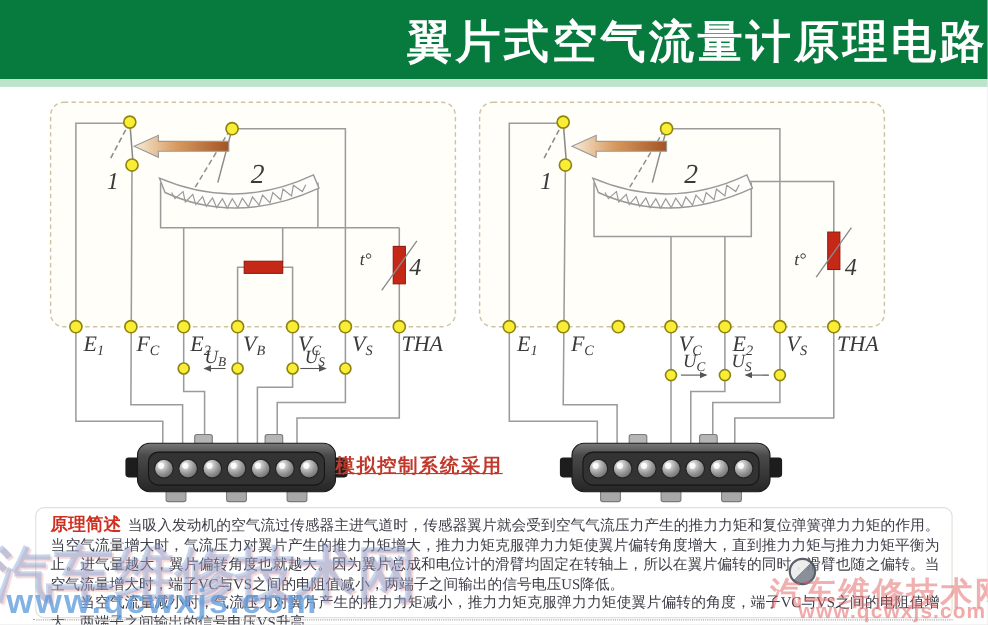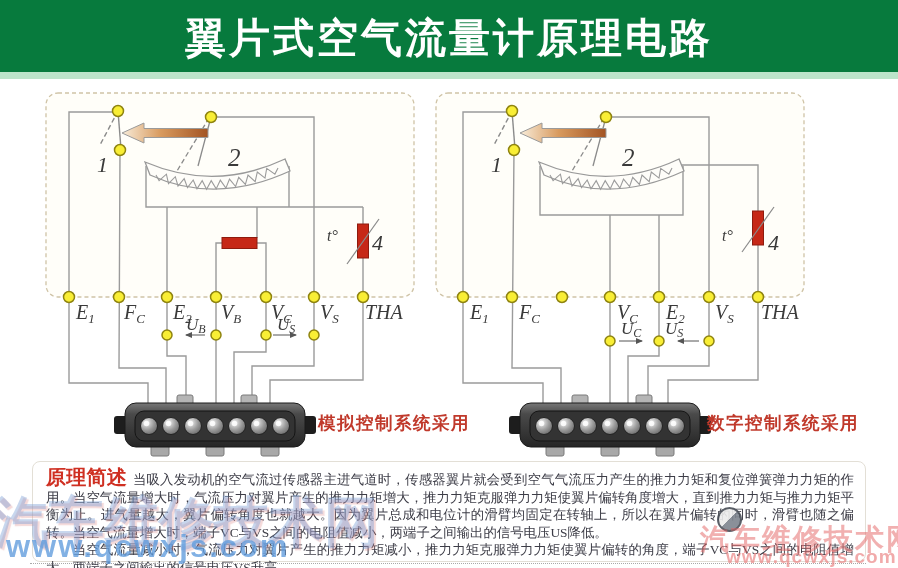--- a/index.html
+++ b/index.html
@@ -1,32 +1,32 @@
 <!DOCTYPE html>
 <html><head>
 <meta charset="utf-8">
 <style>
   html,body{margin:0;padding:0;background:#dcdcdc;}
   .page{position:relative;width:898px;height:568px;background:#ffffff;overflow:hidden;
         font-family:"Liberation Sans",sans-serif;}
   .header{position:absolute;left:0;top:0;width:898px;height:72px;background:#077a3d;z-index:2;}
   .header-strip{position:absolute;left:0;top:72px;width:898px;height:7px;background:#bce4ca;z-index:2;}
-  .title{margin:0;padding-top:11px;text-align:center;font-size:41px;font-weight:bold;color:#ffffff;
+  .title{margin:0;padding-top:11px;text-align:right;font-size:41px;font-weight:bold;color:#ffffff;
          letter-spacing:3px;}
   svg.circuits{position:absolute;left:0;top:0;z-index:1;}
   .caption{position:absolute;top:411px;font-size:17.5px;font-weight:bold;color:#c0392b;
            letter-spacing:1.5px;z-index:2;white-space:nowrap;}
-  .caption.left{left:318px;}
+  .caption.left{left:305px;text-decoration:underline;}
   .caption.right{left:707px;}
   .notes{position:absolute;left:32px;top:461px;width:834px;height:101px;box-sizing:border-box;
          border:1px solid #e3dfd6;border-radius:8px;padding:7px 11px 0 13px;z-index:2;background:transparent;}
   .notes p{margin:0;font-family:"Liberation Serif",serif;font-size:13.4px;line-height:17.6px;
            color:#3d3d47;text-align:justify;}
   .notes p.p2{text-indent:2em;}
-  .notes .lead{color:#cf2f21;font-weight:bold;font-size:20px;margin-right:6px;}
+  .notes .lead{color:#cf2f21;font-weight:bold;font-size:16px;margin-right:6px;}
   .dotted-rule{position:absolute;left:30px;top:563px;width:836px;height:0;border-top:1px dotted #a9a9a9;z-index:2;}
   .wm{position:absolute;z-index:3;pointer-events:none;white-space:nowrap;font-weight:bold;}
   .wm-big{left:-6px;top:486px;font-size:55px;color:rgba(125,160,215,.42);
           text-shadow:2px 2px 1px rgba(215,120,120,.28);}
   .wm-url-left{left:6px;top:529px;font-size:31px;color:rgba(95,155,220,.78);letter-spacing:2px;}
   .wm-channel{left:746px;top:504px;font-size:24px;color:rgba(62,72,88,.9);
               text-shadow:0 0 2px rgba(255,255,255,.85);letter-spacing:2px;}
   .wm-logo{left:717px;top:507px;width:21px;height:21px;border-radius:50%;border:2.5px solid #4a4f58;
            background:linear-gradient(135deg,#ececec 50%,#7e848e 50%);opacity:.9;}
   .wm-pink-name{left:700px;top:520px;font-size:29px;color:rgba(228,98,98,.5);letter-spacing:2px;}
@@ -239,21 +239,20 @@
         <text class="svg-lab" x="761" y="319" font-size="20"><tspan>THA</tspan></text>
         <text class="svg-lab" x="621" y="334" font-size="17"><tspan>U</tspan><tspan dy="3" font-size="12">C</tspan></text>
         <text class="svg-lab" x="665" y="334" font-size="17"><tspan>U</tspan><tspan dy="3" font-size="12">S</tspan></text>
       </g>
 
       <use href="#connector" xlink:href="#connector" transform="translate(610,425)"></use>
     </g>
   </svg>
 
   <div class="caption left">模拟控制系统采用</div>
-  <div class="caption right">数字控制系统采用</div>
 
   <div class="notes">
     <p><span class="lead">原理简述</span><span>当吸入发动机的空气流过传感器主进气道时，传感器翼片就会受到空气气流压力产生的推力力矩和复位弹簧弹力力矩的作用。当空气流量增大时，气流压力对翼片产生的推力力矩增大，推力力矩克服弹力力矩使翼片偏转角度增大，直到推力力矩与推力力矩平衡为止。进气量越大，翼片偏转角度也就越大。因为翼片总成和电位计的滑臂均固定在转轴上，所以在翼片偏转的同时，滑臂也随之偏转。当空气流量增大时，端子VC与VS之间的电阻值减小，两端子之间输出的信号电压US降低。</span></p>
     <p class="p2"><span>当空气流量减小时，气流压力对翼片产生的推力力矩减小，推力力矩克服弹力力矩使翼片偏转的角度，端子VC与VS之间的电阻值增大，两端子之间输出的信号电压VS升高。</span></p>
   </div>
   <div class="dotted-rule"></div>
 
   <div class="wm wm-big">汽车维修技术网</div>
   <div class="wm wm-url-left">www.qcwxjs.com</div>
   <div class="wm wm-logo"></div>

